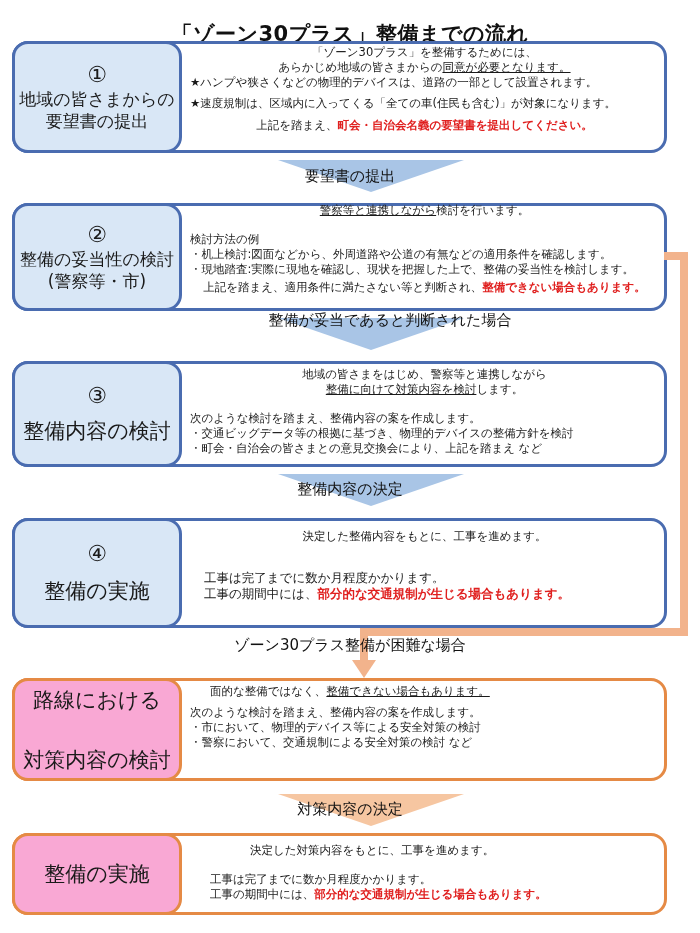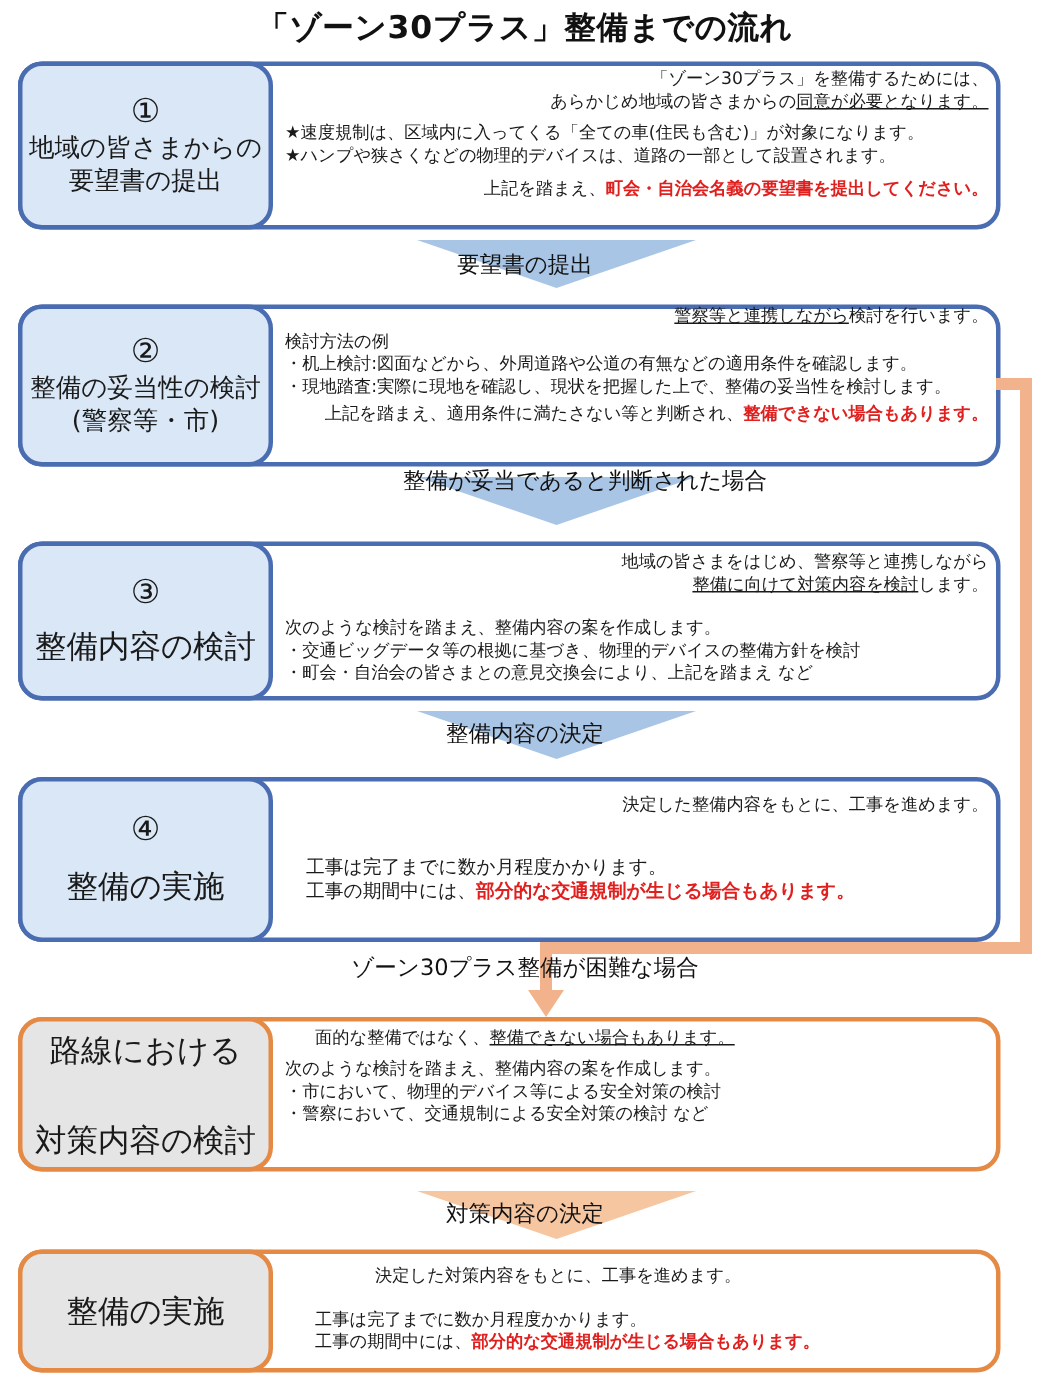--- a/index.html
+++ b/index.html
@@ -1,34 +1,34 @@
 <!DOCTYPE html>
 <html><head>
 <meta charset="utf-8">
 <style>
   html, body { margin: 0; padding: 0; background: #ffffff; }
   body { width: 700px; height: 933px; position: relative; overflow: hidden;
          font-family: "DejaVu Sans", "Liberation Sans", sans-serif; color: #1a1a1a; }
-  .title { position: absolute; left: 0; top: 4px; width: 700px; text-align: center;
+  .title { position: absolute; left: 0; top: 20px; width: 700px; text-align: center;
            font-size: 21px; font-weight: bold; letter-spacing: 0.5px; color: #111; }
   .step { position: absolute; left: 12px; width: 655px; }
   .step .right { position: absolute; left: 0; top: 0; right: 0; bottom: 0;
                  border: 3px solid #4a6cb0; border-radius: 16px; background: #fff; box-sizing: border-box; }
   .step.orange .right { border-color: #e58a45; }
   .step .left { position: absolute; left: 0; top: 0; width: 170px; bottom: 0;
                 border: 3px solid #4a6cb0; border-radius: 16px; background: #d9e7f6; box-sizing: border-box;
                 display: flex; flex-direction: column; align-items: center; justify-content: center;
                 text-align: center; z-index: 2; }
-  .step.orange .left { border-color: #e58a45; background: #e5e5e5; gap: 32px; }
+  .step.orange .left { border-color: #e58a45; background: #f9a8d4; gap: 32px; }
   .left .num { font-size: 22px; line-height: 26px; }
   .left .lbl { font-size: 17px; line-height: 22px; white-space: nowrap; }
   .left .lbl.big { font-size: 21px; line-height: 28px; }
   .content { position: absolute; left: 178px; top: 0; right: 8px; bottom: 0; font-size: 11.5px; line-height: 15px; z-index: 3; }
   .content .line { white-space: nowrap; }
-  .c { text-align: right; }
+  .c { text-align: center; }
   .u { text-decoration: underline; }
   .b { font-weight: normal; }
   .red { color: #e0201f; font-weight: bold; }
   .arrow { position: absolute; left: 278px; width: 186px; height: 0; }
   .arrow .tri { position: absolute; left: 0; top: 0; width: 0; height: 0;
                 border-left: 93px solid transparent; border-right: 93px solid transparent; }
   .arrow.blue .tri { border-top: 32px solid #a9c5e6; }
   .arrow.orange .tri { border-top: 32px solid #f6c6a1; }
   .arrow-label { position: absolute; left: 0; width: 700px; text-align: center; font-size: 15px; color: #111; z-index: 4; }
   .conn { position: absolute; background: #f2b38c; z-index: 1; }
@@ -47,41 +47,41 @@
 <div class="step" style="top:41px; height:112px;">
   <div class="right"></div>
   <div class="left">
     <div class="num">①</div>
     <div class="lbl">地域の皆さまからの</div>
     <div class="lbl">要望書の提出</div>
   </div>
   <div class="content">
     <div class="line c" style="margin-top:4px;">「ゾーン30プラス」を整備するためには、</div>
     <div class="line c"><span>あらかじめ地域の皆さまからの</span><span class="u b">同意が必要となります。</span></div>
+    <div class="line">★ハンプや狭さくなどの物理的デバイスは、道路の一部として設置されます。</div>
     <div class="line" style="margin-top:6px;">★速度規制は、区域内に入ってくる「全ての車(住民も含む)」が対象になります。</div>
-    <div class="line">★ハンプや狭さくなどの物理的デバイスは、道路の一部として設置されます。</div>
     <div class="line c" style="margin-top:7px;"><span>上記を踏まえ、</span><span class="red">町会・自治会名義の要望書を提出してください。</span></div>
   </div>
 </div>
 
 <div class="arrow blue" style="top:160px;">
     <div class="tri"></div>
   </div>
 <div class="arrow-label" style="top:167px;">要望書の提出</div>
 
 <div class="step" style="top:203px; height:108px;">
   <div class="right"></div>
   <div class="left">
     <div class="num">②</div>
     <div class="lbl">整備の妥当性の検討</div>
     <div class="lbl">(警察等・市)</div>
   </div>
   <div class="content">
     <div class="line c"><span class="u b">警察等と連携しながら</span><span>検討を行います。</span></div>
-    <div class="line b" style="margin-top:2px;">検討方法の例</div>
+    <div class="line b" style="margin-top:14px;">検討方法の例</div>
     <div class="line">・机上検討:図面などから、外周道路や公道の有無などの適用条件を確認します。</div>
     <div class="line">・現地踏査:実際に現地を確認し、現状を把握した上で、整備の妥当性を検討します。</div>
     <div class="line c" style="margin-top:3px;"><span>上記を踏まえ、</span><span class="b">適用条件に満たさない等と判断</span><span>され、</span><span class="red">整備できない場合もあります。</span></div>
   </div>
 </div>
 
 <div class="arrow blue" style="top:318px;">
     <div class="tri"></div>
   </div>
 <div class="arrow-label" style="top:311px;padding-left:40px;">整備が妥当であると判断された場合</div>

